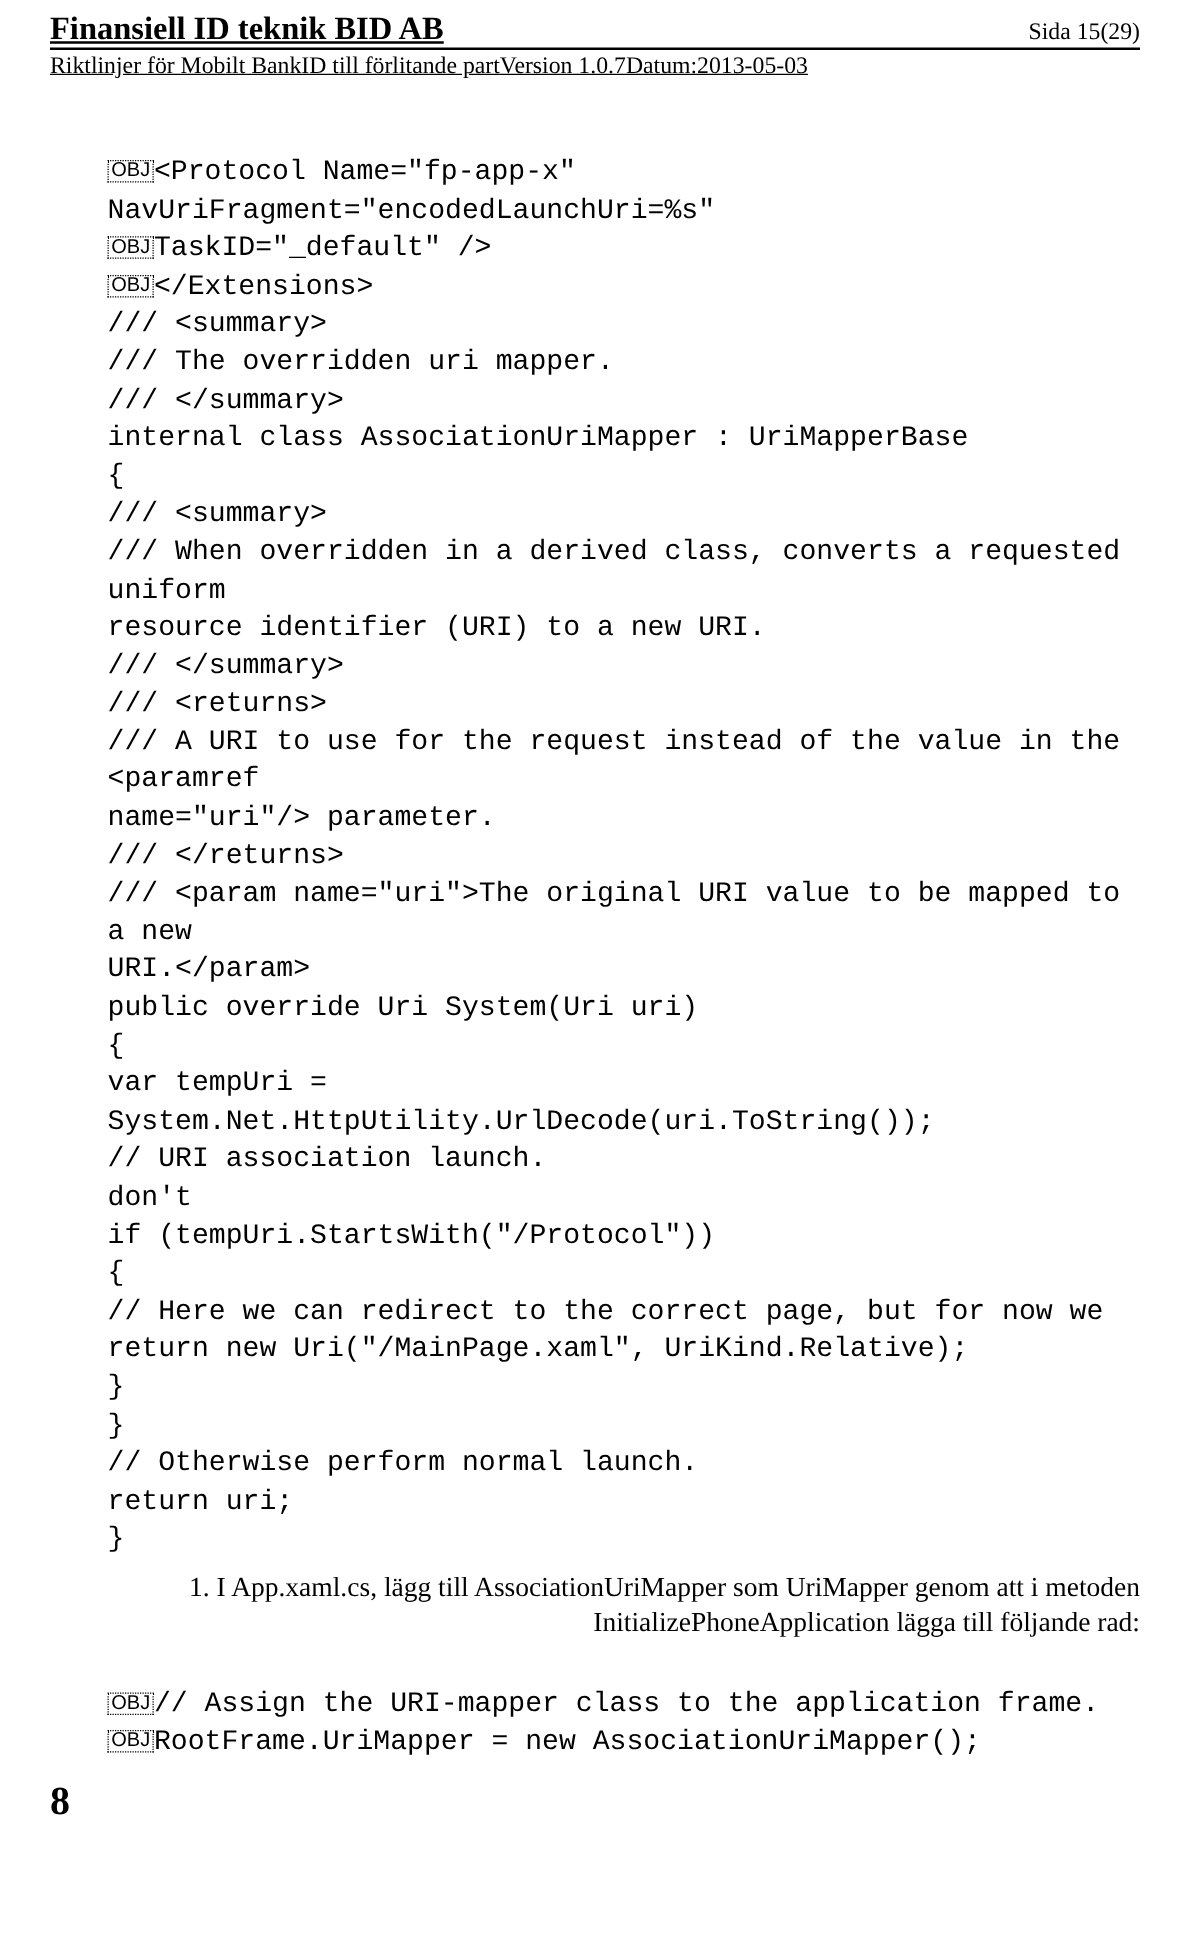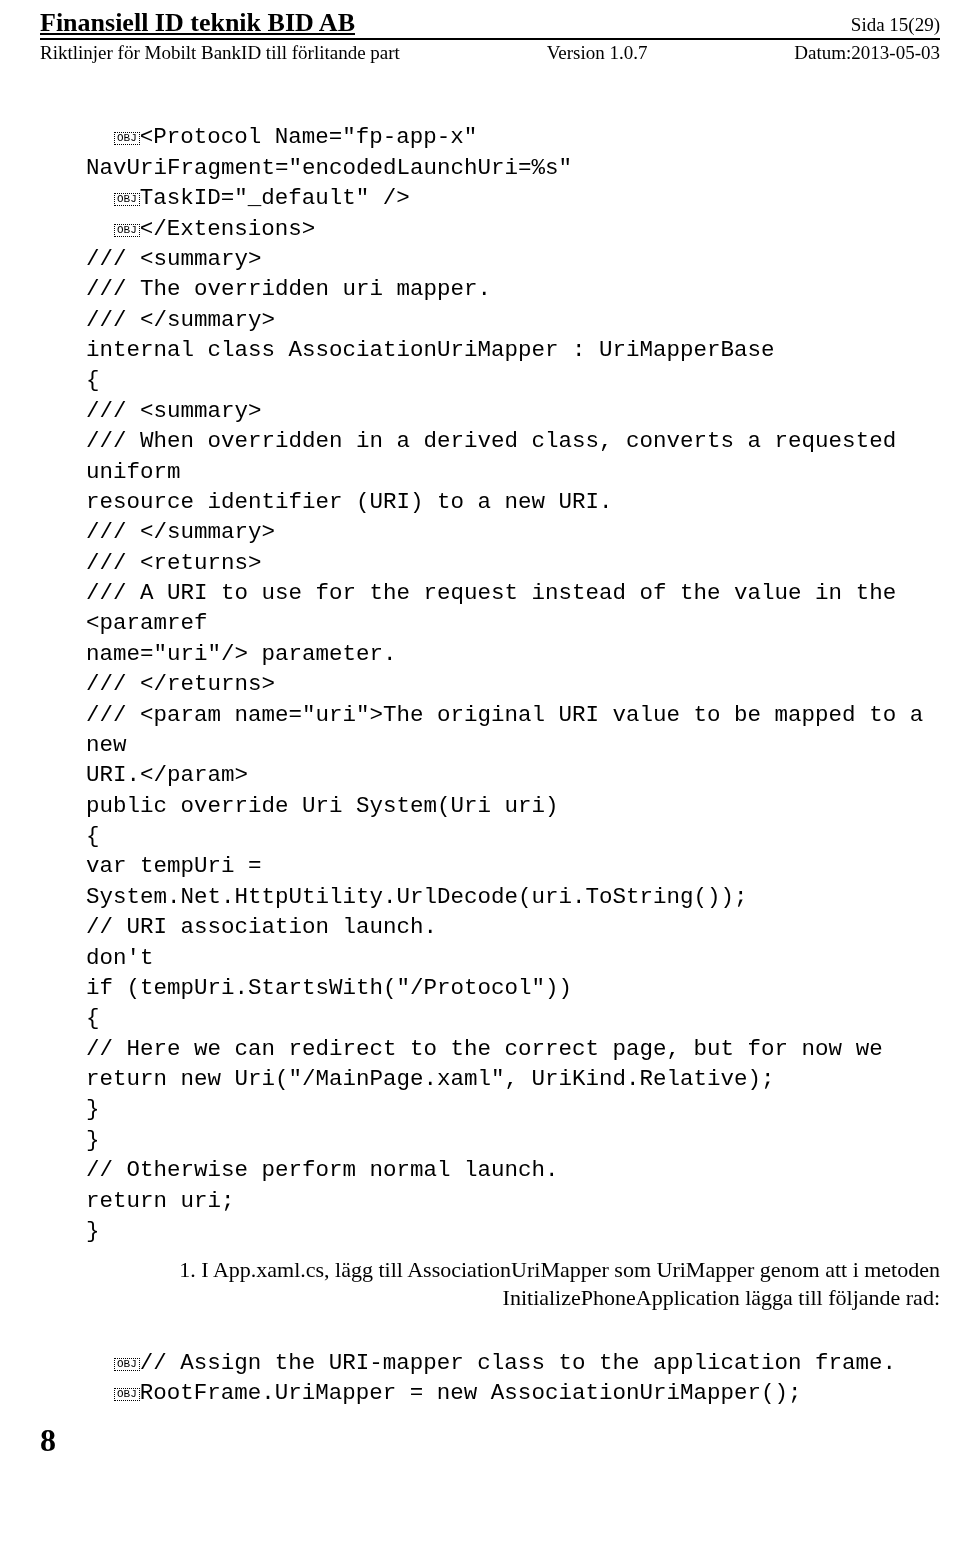--- a/index.html
+++ b/index.html
@@ -4,42 +4,43 @@
 <style>
   body {
     margin: 0;
     padding: 0;
     background: #fff;
     font-family: "Times New Roman", Times, serif;
     color: #000;
     width: 960px;
   }
   .page {
-    padding: 0 20px 40px 40px;
+    padding: 0 48px 40px 40px;
   }
   .header-row {
     display: flex;
     justify-content: space-between;
     align-items: baseline;
     border-bottom: 2px solid #000;
     margin-top: 8px;
   }
   .header-left {
     font-weight: bold;
     font-size: 26px;
     text-decoration: underline;
   }
   .header-right {
     font-size: 19px;
   }
   .subheader-row {
     display: flex;
-    justify-content: space-between;
+    justify-content: flex-start;
     font-size: 19px;
     margin-top: 2px;
+    text-decoration: underline;
   }
   .subheader-center {
     text-align: center;
   }
   .content {
     margin-top: 28px;
     padding-left: 46px;
   }
   .code {
     font-family: "Courier New", Courier, monospace;
@@ -64,28 +65,27 @@
   .heading-num {
     font-weight: bold;
     font-size: 32px;
     width: 46px;
   }
   .heading-text {
     font-weight: bold;
     font-size: 32px;
   }
   .obj-marker {
-    font-family: Liberation Mono, monospace;
-    font-size: 11px;
+    font-family: Liberation Sans, sans-serif;
+    font-size: 16px;
     border: 1px dotted #000;
     padding: 0 2px;
     vertical-align: 2px;
     line-height: 1;
     display: inline-block;
-    margin-left: 28px;
   }
 </style>
 </head>
 <body>
 
 <div class="page">
 
   <div class="header-row">
     <div class="header-left">Finansiell ID teknik BID AB</div>
     <div class="header-right">Sida 15(29)</div>

